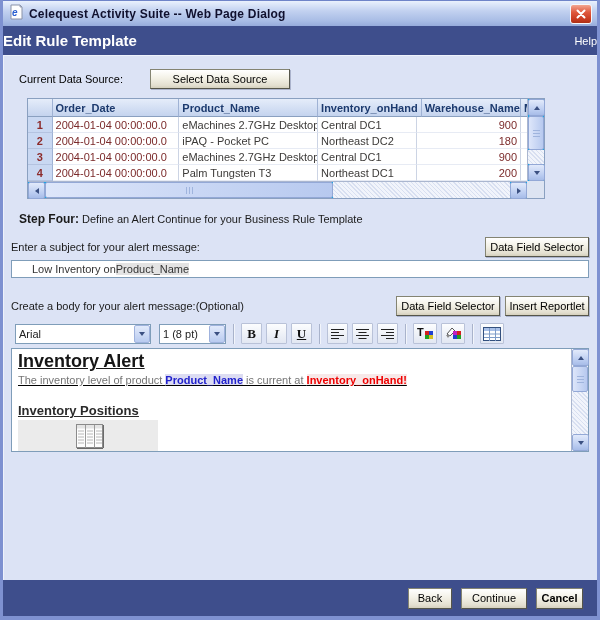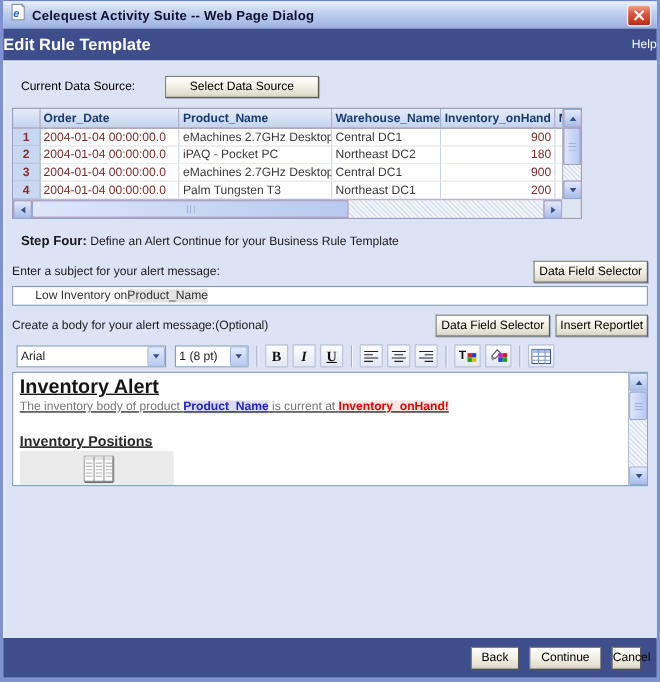--- a/index.html
+++ b/index.html
@@ -35,21 +35,21 @@
     box-shadow: 1px 1px 0 rgba(80,90,130,.35); white-space: nowrap; }
 
   .ds-row { display: flex; align-items: center; height: 20px; margin-left: 8px; }
   .ds-label { font-size: 11px; color: #000; }
   .ds-input { width: 213px; height: 19px; margin-left: 6px; border: 1px solid #97a9c6;
     background: #fbfcfe; color: #9aa2b0; font-size: 11px; padding: 0 3px; }
   .ds-btn { width: 140px; margin-left: 27px; }
 
   
   .grid { position: relative; width: 518px; margin-top: 9px; font-size: 11px;
-    background: #fca5a5; border: 1px solid #8aa0c0; }
+    background: #0ea5e9; border: 1px solid #8aa0c0; margin-left: 16px; }
   .grid-main { margin-right: 17px; }
   .g-row, .g-head { display: flex; }
   .g-head { height: 18px; }
   .g-row { height: 16px; background: #fff; }
   .gc { padding: 0 3px; display: flex; align-items: center; overflow: hidden; white-space: nowrap; }
   .g-head .gc { background: linear-gradient(#e5edfa, #c4d3ee); font-weight: bold; color: #1c3a6e;
     border-right: 1px solid #9fb2d4; border-bottom: 1px solid #8aa0c0; }
   .g-row .gc { border-right: 1px solid #ccd4e4; border-bottom: 1px solid #e7ebf4; }
   .w0 { width: 26px; justify-content: center; } .w1 { width: 137px; } .w2 { width: 150px; }
   .w3 { width: 107px; } .w4 { width: 112px; } .w5 { flex: 1; border-right: none !important; }
@@ -76,21 +76,21 @@
     display: flex; flex-direction: column; border-left: 1px solid #aab6cf; }
   .grid-vscroll .sb-thumb { height: 34px; }
   .grid-hscroll { display: flex; height: 17px; margin-right: 17px; border-top: 1px solid #aab6cf; }
   .grid-hscroll .sb-thumb { width: 288px; }
   .grid-corner { position: absolute; right: 0; bottom: 0; width: 17px; height: 17px; background: #dde4f2; }
 
   
   .step-row { margin: 13px 0 0 8px; font-size: 11px; color: #1a1a1a; }
   .step-label { font-weight: bold; font-size: 12px; }
   .subject-row, .body-row { margin-top: 11px; display: flex; align-items: center; gap: 5px; }
-  .body-row { margin-top: 8px; }
+  .body-row { margin-top: 18px; }
   .fld-label { flex: 1; font-size: 11px; color: #1a1a1a; }
   .dfs-btn { width: 104px; } .ir-btn { width: 84px; }
   .subject-input { margin-top: 3px; height: 18px; border: 1px solid #7f9db9; background: #fff;
     font-size: 11px; display: flex; align-items: center; padding: 0 20px; color: #333; cursor: text; }
   .subj-token { background: #e3e3e3; }
 
   
   .toolbar { margin-top: 6px; height: 23px; display: flex; align-items: center; gap: 4px; padding-left: 4px; }
   .combo { height: 20px; border: 1px solid #7f9db9; background: #fff; display: flex;
     align-items: center; cursor: pointer; }
@@ -116,21 +116,21 @@
   .tok-red  { color: #ee0000; font-weight: bold; background: #f7e8e8; }
   .e-sub { margin-top: 17px; font-size: 13px; font-weight: bold; color: #2a2a2a; text-decoration: underline; }
   .placeholder { margin-top: 2px; width: 140px; height: 32px; background: #ebebeb;
     display: flex; align-items: center; }
   .placeholder svg { margin-left: 58px; }
   .editor-vscroll { position: absolute; top: 0; right: 0; bottom: 0; width: 17px;
     display: flex; flex-direction: column; border-left: 1px solid #aab6cf; }
   .editor-vscroll .sb-thumb { height: 26px; }
 
   .footer .xp-btn { height: 21px; }
-  .btn-back { width: 44px; } .btn-continue { width: 66px; } .btn-cancel { width: 27px; }
+  .btn-back { width: 44px; } .btn-continue { width: 66px; } .btn-cancel { width: 47px; font-weight: bold; }
 </style>
 </head>
 <body>
 
 <div class="window">
 
   <div class="titlebar">
     <span>
       <svg width="16" height="16" viewBox="0 0 16 16">
         <path d="M3 1 h9 l2 2 v12 h-11 z" fill="#fefefe" stroke="#8a93a8" stroke-width="1"></path>
@@ -157,22 +157,22 @@
       <span class="ds-label">Current Data Source:</span>
       <button class="xp-btn ds-btn">Select Data Source</button>
     </div>
 
     <div class="grid">
       <div class="grid-main">
         <div class="g-head">
           <div class="gc w0"></div>
           <div class="gc w1">Order_Date</div>
           <div class="gc w2">Product_Name</div>
+          <div class="gc w4">Inventory_onHand</div>
           <div class="gc w3">Warehouse_Name</div>
-          <div class="gc w4">Inventory_onHand</div>
           <div class="gc w5">Mi</div>
         </div>
         <div class="g-row">
           <div class="gc w0 rownum">1</div>
           <div class="gc w1 cell-maroon">2004-01-04 00:00:00.0</div>
           <div class="gc w2 cell-txt">eMachines 2.7GHz Desktop</div>
           <div class="gc w3 cell-txt">Central DC1</div>
           <div class="gc w4 cell-maroon cell-qty">900</div>
           <div class="gc w5"></div>
         </div>
@@ -310,21 +310,21 @@
           <rect x="1" y="1" width="16" height="3" fill="#a8c0e8"></rect>
           <path d="M6.5 1v13 M12.5 1v13 M1 7h16 M1 10.5h16" stroke="#7e9cc8" stroke-width="1"></path>
         </svg>
       </button>
     </div>
 
     <div class="editor">
       <div class="editor-content">
         <div class="e-heading">Inventory Alert</div>
         <div class="e-line">
-          <span>The inventory body of product </span><span class="tok-blue">Product_Name</span><span> is current at </span><span class="tok-red">Inventory_onHand!</span>
+          <span>The inventory level of product </span><span class="tok-blue">Product_Name</span><span> is current at </span><span class="tok-red">Inventory_onHand!</span>
         </div>
         <div class="e-sub">Inventory Positions</div>
         <div class="placeholder">
           <svg width="28" height="25" viewBox="0 0 28 25">
             <rect x="0.5" y="0.5" width="26" height="23" fill="#fdfdfd" stroke="#8a8a8a"></rect>
             <rect x="1" y="1" width="25" height="3.5" fill="#e4e4e4"></rect>
             <path d="M9.5 1v23 M18.5 1v23" stroke="#9a9a9a" stroke-width="1"></path>
             <path d="M2 7h6 M11 7h6 M20 7h6 M2 10h6 M11 10h6 M20 10h6 M2 13h6 M11 13h6 M20 13h6 M2 16h6 M11 16h6 M20 16h6 M2 19h6 M11 19h6 M20 19h6" stroke="#b8b8b8" stroke-width="1"></path>
             <path d="M27.5 1v23 M1 24.5h26" stroke="#6a6a6a"></path>
           </svg>

